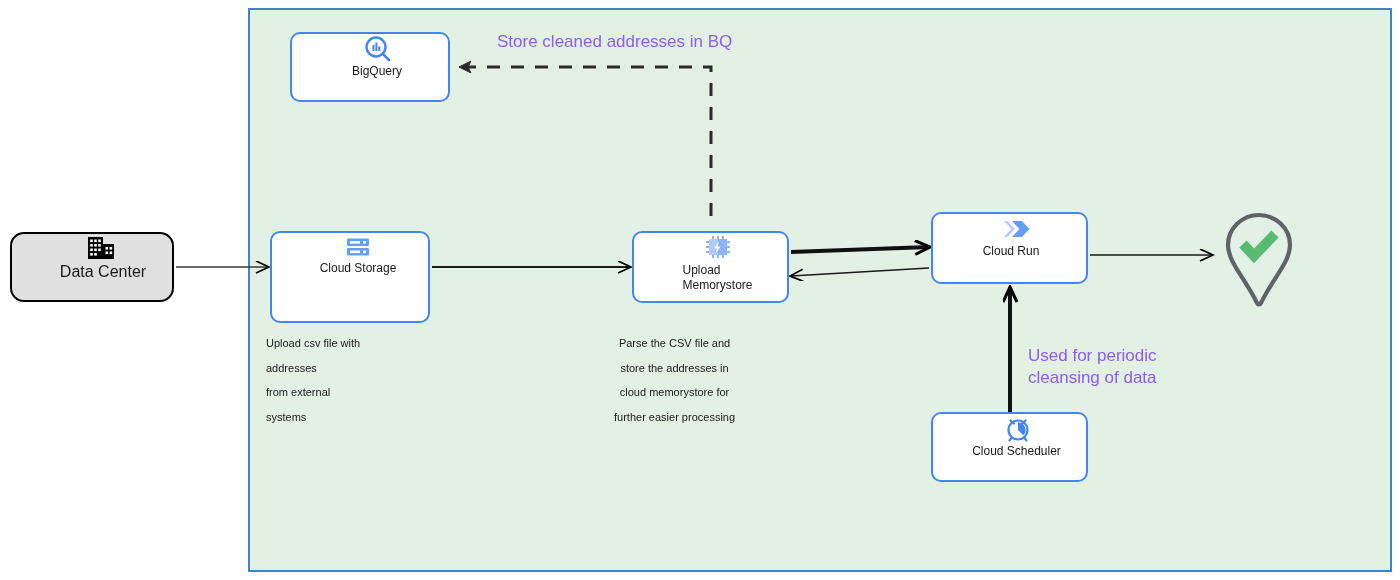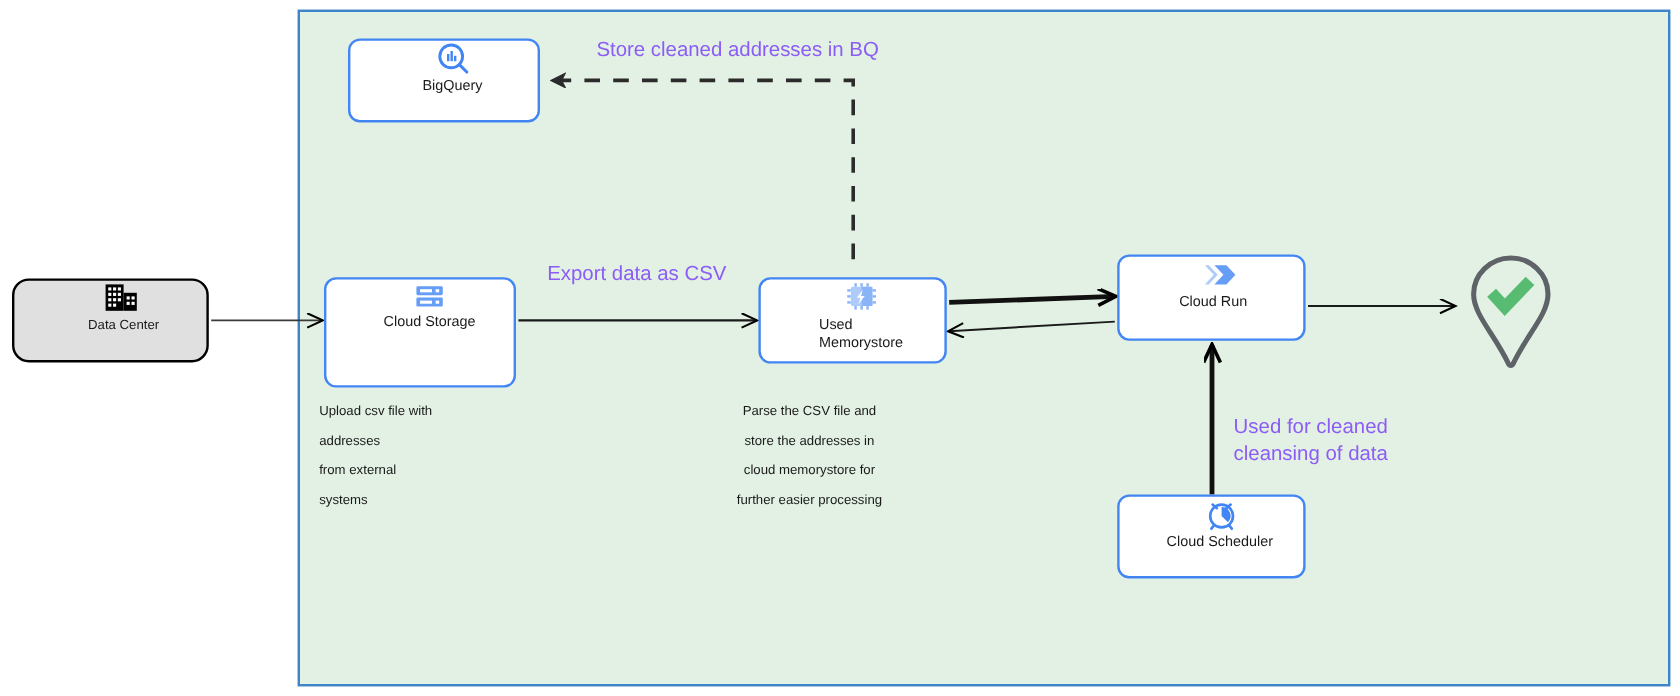--- a/index.html
+++ b/index.html
@@ -56,21 +56,21 @@
   }
   #node-datacenter {
     left: 10px;
     top: 232px;
     width: 164px;
     height: 70px;
     background: #e0e0e0;
     border: 2px solid #000000;
     border-radius: 14px;
   }
-  #node-datacenter .nlabel { font-size: 11px; }
+  #node-datacenter .nlabel { font-size: 16px; }
   #node-cloudstorage {
     left: 270px;
     top: 231px;
     width: 160px;
     height: 92px;
   }
   #node-bigquery {
     left: 290px;
     top: 32px;
     width: 160px;
@@ -234,21 +234,21 @@
           <rect x="19" y="3" width="2" height="3"></rect>
           <rect x="9" y="22" width="2" height="3"></rect>
           <rect x="14" y="22" width="2" height="3"></rect>
           <rect x="19" y="22" width="2" height="3"></rect>
         </g>
         <rect x="6" y="6" width="18" height="16" rx="1.5" fill="#aecbfa"></rect>
         <rect x="15" y="6" width="9" height="16" fill="#8ab4f8"></rect>
         <path d="M16,8.5 L11,15.2 L14,15.2 L12.4,20.5 L17.6,13.6 L14.5,13.6 Z" fill="#ffffff"></path>
       </svg>
     </span>
-    <span class="nlabel" style="margin-left:14px;">Used
+    <span class="nlabel" style="margin-left:14px;">Upload
 Memorystore</span>
   </div>
 
   <div class="node" id="node-cloudrun">
     <span class="icon" style="margin-left:16px;">
       <svg width="34" height="30" viewBox="0 0 34 30">
         <path d="M3,7 L10.5,15 L3,23 L6.2,23 L13.8,15 L6.2,7 Z" fill="#aecbfa"></path>
         <path d="M11,7 L18.5,15 L11,23 L21,23 L28.5,15 L21,7 Z" fill="#669df6"></path>
       </svg>
     </span>
@@ -270,22 +270,21 @@
   </div>
 
   <div id="avapi-icon">
     <svg width="80" height="100" viewBox="0 0 80 100">
       <path d="M40,5 C23,5 9,18.5 9,35 C9,52 26,68 38,93 C38.8,95 41.2,95 42,93 C54,68 71,52 71,35 C71,18.5 57,5 40,5 Z" fill="none" stroke="#5f6368" stroke-width="4.2" stroke-linejoin="round"></path>
       <path d="M24,34 L35,46 L56,24" fill="none" stroke="#57bb72" stroke-width="10" stroke-linecap="butt" stroke-linejoin="miter"></path>
     </svg>
   </div>
 
   <div class="edge-label" id="label-store-bq">Store cleaned addresses in BQ</div>
-  <div class="edge-label" id="label-export-csv">Export data as CSV</div>
-  <div class="edge-label" id="label-periodic">Used for cleaned
+  <div class="edge-label" id="label-periodic">Used for periodic
 cleansing of data</div>
 
   <div class="note" id="note-upload">Upload csv file with
 addresses
 from external
 systems</div>
   <div class="note" id="note-parse">Parse the CSV file and
 store the addresses in
 cloud  memorystore for
 further easier processing</div>

